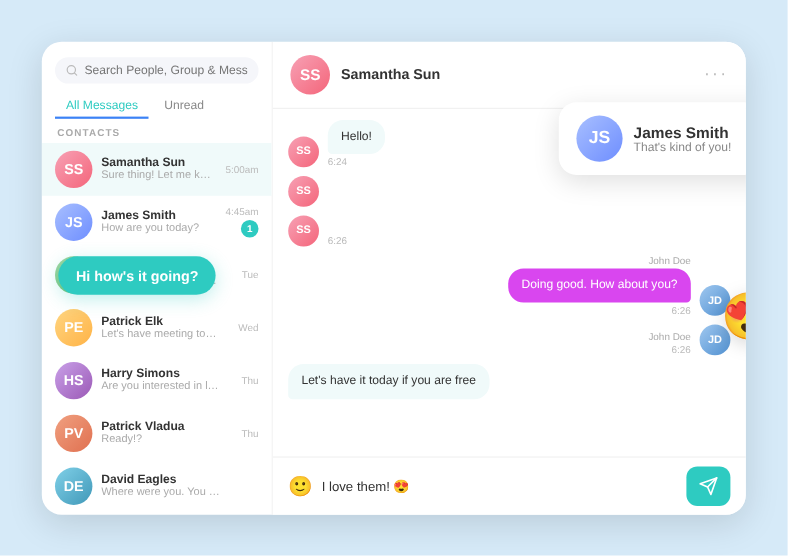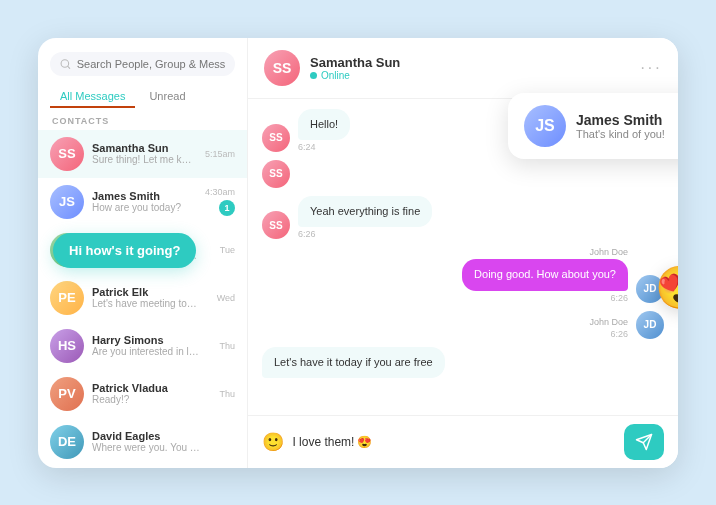--- a/index.html
+++ b/index.html
@@ -61,21 +61,21 @@
       font-size: 11px;
       padding: 4px 10px;
       border-radius: 14px;
       cursor: pointer;
       color: #888;
       font-weight: 500;
     }
     .tab.active {
       background: #fff;
       color: #2ecbc1;
-      border-bottom: 2px solid #c2410c;
+      border-bottom: 2px solid #3b82f6;
       border-radius: 0;
     }
 
     .contacts-label {
       font-size: 9px;
       color: #aaa;
       font-weight: 700;
       letter-spacing: 1px;
       margin: 0 12px 4px 14px;
       text-transform: uppercase;
@@ -285,32 +285,32 @@
 
     <div class="contacts-list">
 
     <div class="contact-item active">
     <div class="avatar av-ss">SS</div>
     <div class="contact-info">
       <div class="contact-name">Samantha Sun</div>
       <div class="contact-preview">Sure thing! Let me know if 2pm wor...</div>
     </div>
     <div style="display:flex;flex-direction:column;align-items:flex-end;gap:3px;">
-      <span class="contact-time">5:15am</span>
+      <span class="contact-time">5:00am</span>
 
     </div>
   </div>
         <div class="contact-item">
     <div class="avatar av-js">JS</div>
     <div class="contact-info">
       <div class="contact-name">James Smith</div>
       <div class="contact-preview">How are you today?</div>
     </div>
     <div style="display:flex;flex-direction:column;align-items:flex-end;gap:3px;">
-      <span class="contact-time">4:30am</span>
+      <span class="contact-time">4:45am</span>
       <span class="unread-badge">1</span>
     </div>
   </div>
         <div class="contact-item">
     <div class="avatar av-st">SS</div>
     <div class="contact-info">
       <div class="contact-name">Sam Stuarth</div>
       <div class="contact-preview">Please check these design assets</div>
     </div>
     <div style="display:flex;flex-direction:column;align-items:flex-end;gap:3px;">
@@ -365,24 +365,20 @@
       </div>
   </div>
 
   <div class="chat-panel">
     <div class="chat-header">
       <div class="avatar av-sam-chat">
         <span>SS</span>
       </div>
       <div class="chat-header-info">
         <div class="chat-header-name">Samantha Sun</div>
-        <div class="chat-header-status">
-          <span class="status-dot"></span>
-          <span>Online</span>
-        </div>
       </div>
       <div class="header-dots">···</div>
     </div>
 
     <div class="chat-messages">
 
     <div class="msg-row left">
     <div class="avatar av-sam-chat" style="width:28px;height:28px;font-size:10px;">SS</div>
     <div>
 
@@ -390,21 +386,20 @@
       <div class="msg-time" style="text-align:left">6:24</div>
     </div>
   </div>
         <div class="msg-row left">
     <div class="avatar av-sam-chat" style="width:28px;height:28px;font-size:10px;">SS</div>
   </div>
         <div class="msg-row left">
     <div class="avatar av-sam-chat" style="width:28px;height:28px;font-size:10px;">SS</div>
     <div>
 
-      <div class="msg-bubble left">Yeah everything is fine</div>
       <div class="msg-time" style="text-align:left">6:26</div>
     </div>
   </div>
         <div class="msg-row right">
     <div class="avatar av-jd" style="width:28px;height:28px;font-size:10px;">JD</div>
     <div>
       <div class="msg-sender-name">John Doe</div>
       <div class="msg-bubble right">Doing good. How about you?</div>
       <div class="msg-time" style="text-align:right">6:26</div>
     </div>

